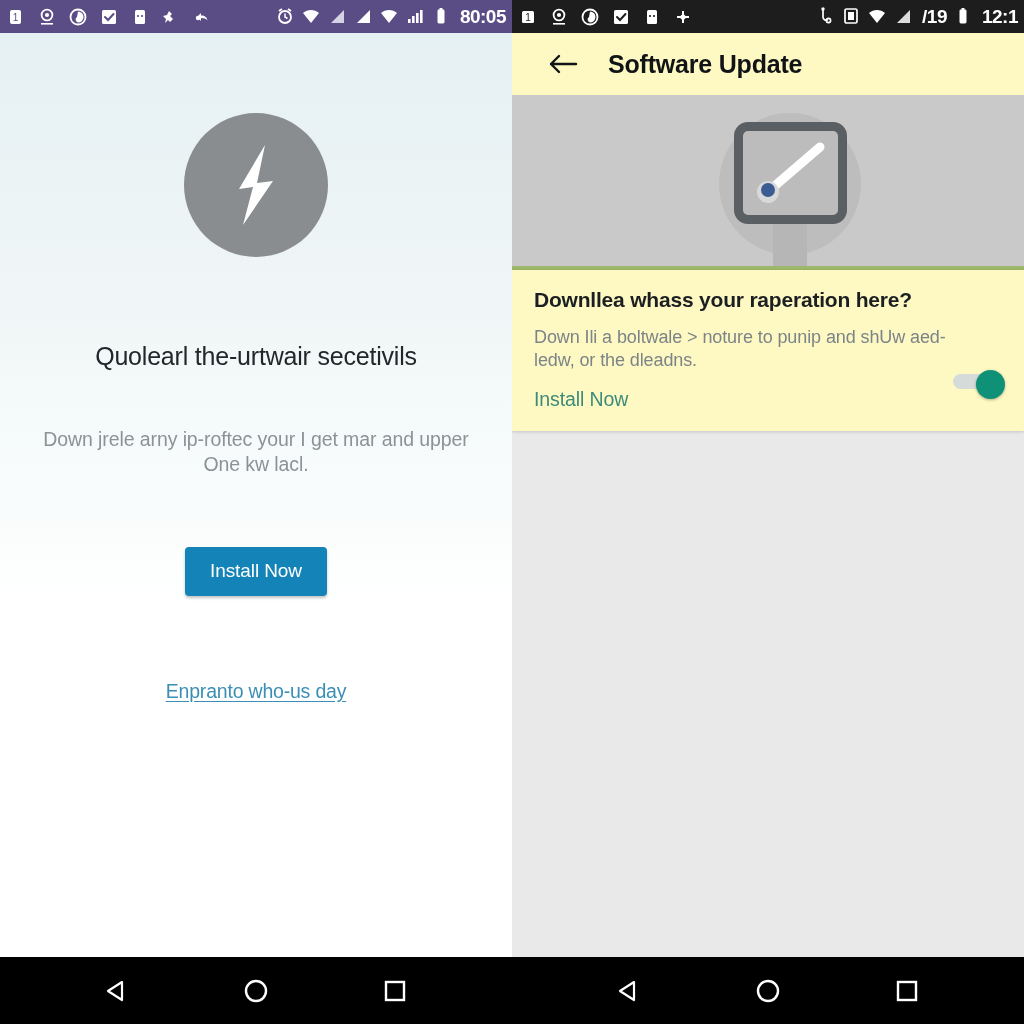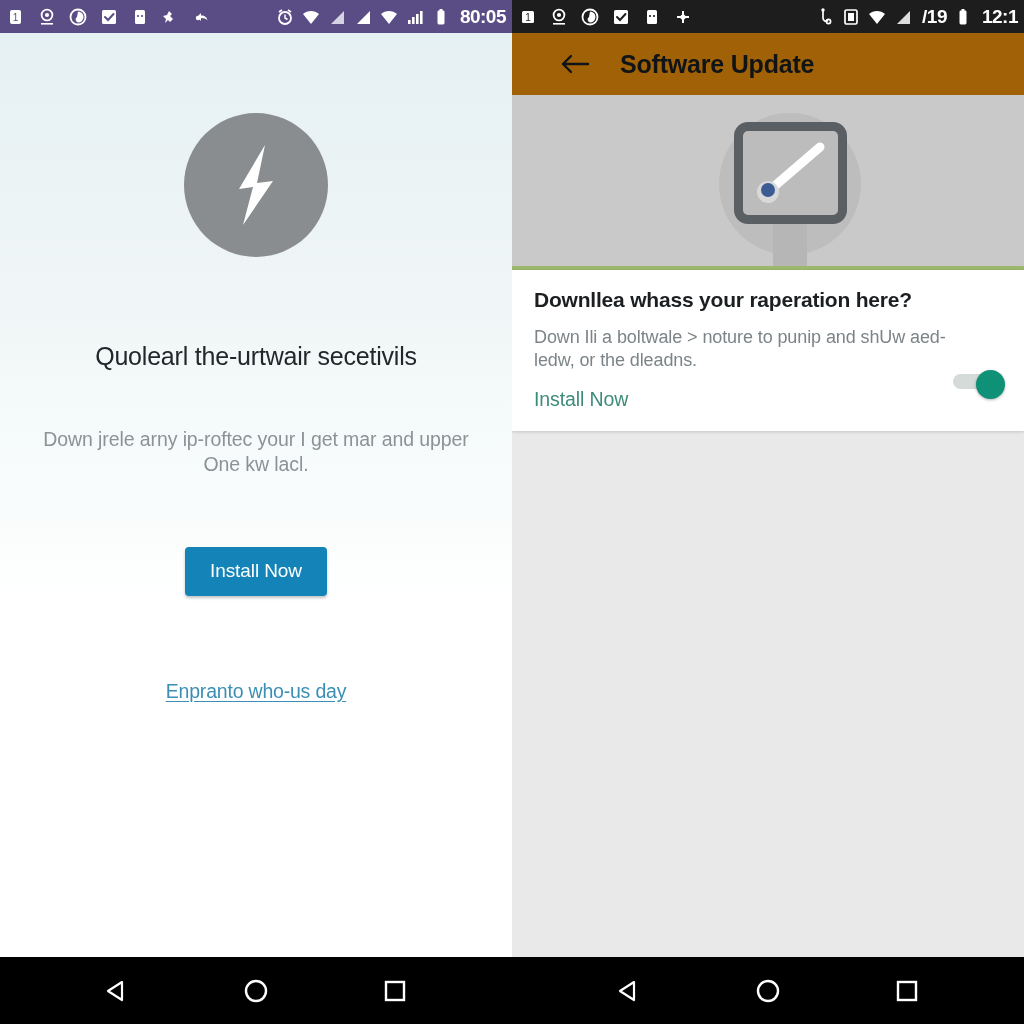--- a/index.html
+++ b/index.html
@@ -10,21 +10,21 @@
   }
   .screens{display:flex;width:1024px;height:1024px;}
   .phone{width:512px;height:1024px;position:relative;overflow:hidden;display:flex;flex-direction:column;}
 
   
   .statusbar{
     height:33px;flex:0 0 33px;display:flex;align-items:center;
     padding:0 6px;box-sizing:border-box;color:#ffffff;
   }
   .sb-left{display:flex;align-items:center;gap:11px;flex:1;}
-  .sb-right{display:flex;align-items:center;gap:6px;}
+  .sb-right{display:flex;align-items:flex-start;gap:6px;}
   .sb-time{font-size:19px;font-weight:600;letter-spacing:-0.5px;margin-left:3px;}
   .sb-ico{display:inline-block;width:20px;height:20px;position:relative;}
   .sb-ico svg{display:block;width:20px;height:20px;}
   .statusbar.purple{background:#5a4d86;}
   .statusbar.dark{background:#1d1d1d;}
 
   
   .left-body{
     flex:1;position:relative;
     background:linear-gradient(to bottom,#e6f1f3 0%,#edf4f5 22%,#f7fbfb 46%,#ffffff 62%,#ffffff 100%);
@@ -50,22 +50,22 @@
     box-shadow:0 2px 3px rgba(0,0,0,0.24);letter-spacing:-0.1px;
   }
   .l-link{
     margin-top:40px;font-size:19.5px;color:#3b8fb5;text-decoration:underline;
     text-underline-offset:3px;cursor:pointer;letter-spacing:-0.2px;
   }
 
   
   .right-body{flex:1;position:relative;background:#e9e9e9;display:flex;flex-direction:column;}
   .r-appbar{
-    height:62px;flex:0 0 62px;background:#a16207;display:flex;align-items:center;
-    padding-left:46px;box-sizing:border-box;
+    height:62px;flex:0 0 62px;background:#fef9c3;display:flex;align-items:center;
+    padding-left:34px;box-sizing:border-box;
   }
   .r-back{width:34px;height:34px;display:flex;align-items:center;justify-content:center;cursor:pointer;}
   .r-back svg{width:30px;height:24px;display:block;}
   .r-title{font-size:25px;font-weight:bold;color:#111416;margin-left:28px;letter-spacing:-0.2px;}
 
   .r-hero{
     flex:0 0 171px;background:#c9c9c9;position:relative;overflow:hidden;
     border-bottom:4px solid #9cb86a;
   }
   .hero-blob{
@@ -77,21 +77,21 @@
     left:261px;top:110px;border-radius:3px;
   }
   .hero-screen{
     position:absolute;left:222px;top:27px;width:113px;height:102px;
     border:9px solid #5a5f63;border-radius:14px;background:#bcbcbc;box-sizing:border-box;
   }
   .hero-needle{position:absolute;left:222px;top:27px;width:113px;height:102px;}
   .hero-needle svg{display:block;width:113px;height:102px;}
 
   .r-card{
-    background:#ffffff;padding:18px 22px 20px;position:relative;
+    background:#fef9c3;padding:18px 22px 20px;position:relative;
     box-shadow:0 1px 3px rgba(0,0,0,0.16);
   }
   .c-title{font-size:21px;font-weight:bold;color:#1b1f22;letter-spacing:-0.2px;line-height:1.15;}
   .c-body{font-size:18px;color:#7c8488;margin-top:14px;line-height:1.28;letter-spacing:-0.1px;max-width:442px;}
   .c-link{font-size:19.5px;color:#3d8b7a;margin-top:16px;cursor:pointer;letter-spacing:-0.1px;}
   .c-toggle{
     position:absolute;right:19px;bottom:39px;width:52px;height:22px;cursor:pointer;
   }
   .c-toggle .track{
     position:absolute;left:0;top:4px;width:44px;height:15px;border-radius:8px;background:#d4dbd9;

